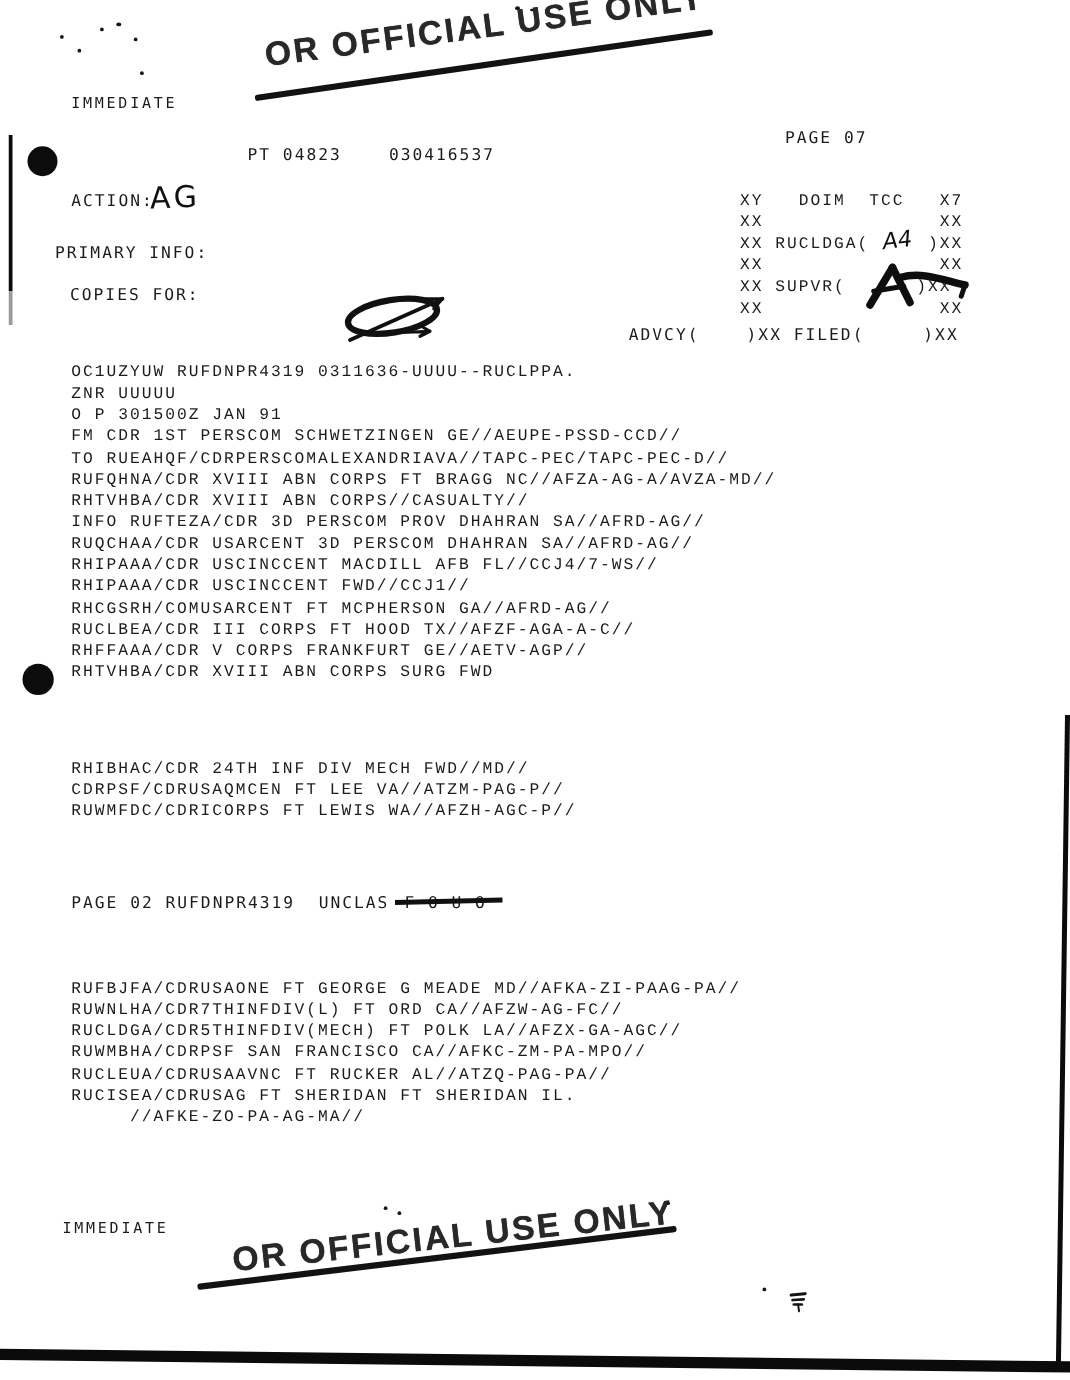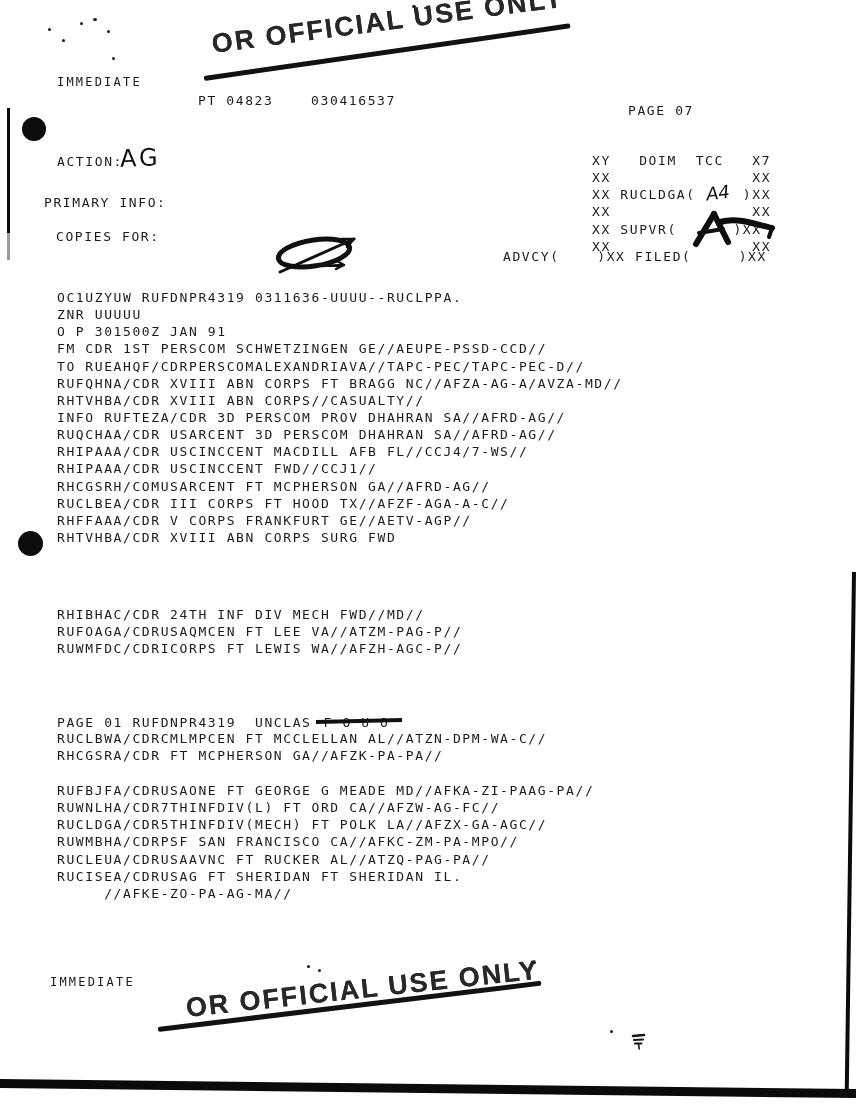--- a/index.html
+++ b/index.html
@@ -2,21 +2,21 @@
 <html><head>
 <meta charset="utf-8">
 <style>
   html,body{margin:0;padding:0;background:#e8e8e8;}
   .page{
     position:relative;width:856px;height:1104px;background:#ffffff;
     overflow:hidden;font-family:"DejaVu Sans Mono",monospace;color:#1b1b1b;
     margin:0 auto;
   }
   .t{position:absolute;white-space:pre;font-size:13px;letter-spacing:1.6px;line-height:17.15px;}
-  .lines div{height:17.15px;}
+  .lines div{height:17.15px;font-family:Liberation Mono, monospace;}
   .small{font-size:12px;}
   
   .stamp{
     position:absolute;font-family:"Liberation Sans","DejaVu Sans",sans-serif;
     font-weight:bold;font-size:27px;letter-spacing:2px;color:#181818;
     white-space:pre;opacity:.93;text-shadow:0 0 .6px #181818;
   }
   .strike{position:absolute;background:#121212;height:5px;border-radius:2px;}
   
   .bar{position:absolute;background:#0b0b0b;}
@@ -42,33 +42,33 @@
   <div class="dot" style="left:62px;top:39px;width:3px;height:3px"></div>
   <div class="dot" style="left:112px;top:57px;width:3px;height:3px"></div>
   <div class="dot" style="left:412px;top:5px;width:4px;height:3px"></div>
   <div class="dot" style="left:424px;top:7px;width:3px;height:2px"></div>
 
   <div class="stamp" style="left:212px;top:29px;transform:rotate(-7.5deg);transform-origin:left center">OR OFFICIAL USE ONLY</div>
   <div class="strike" style="left:204px;top:76px;width:370px;transform:rotate(-8.2deg);transform-origin:left center"></div>
 
   <div class="t small" style="left:57px;top:74px;letter-spacing:2.2px">IMMEDIATE</div>
 
-  <div class="t" style="left:198px;top:92px">PT 04823    030416537</div>
+  <div class="t" style="left:198px;top:116px">PT 04823    030416537</div>
   <div class="t" style="left:628px;top:102px">PAGE 07</div>
 
   <div class="punch" style="left:22px;top:117px;width:24px;height:24px"></div>
   <div class="punch" style="left:18px;top:531px;width:25px;height:25px"></div>
   <div class="bar" style="left:7px;top:108px;width:3px;height:125px"></div>
   <div class="bar" style="left:7px;top:233px;width:3px;height:27px;background:#9a9a9a"></div>
 
   <div class="t" style="left:57px;top:153px">ACTION:</div>
   <div class="hand" style="left:120px;top:144px;font-size:24px;letter-spacing:3px;transform:rotate(-2deg)">AG</div>
   <div class="t" style="left:44px;top:194px">PRIMARY INFO:</div>
   <div class="t" style="left:56px;top:228px">COPIES FOR:</div>
-  <div class="t" style="left:503px;top:248px">ADVCY(    )XX FILED(     )XX</div>
+  <div class="t" style="left:503px;top:260px">ADVCY(    )XX FILED(     )XX</div>
 
   <svg style="left:272px;top:233px" width="92" height="44" viewBox="0 0 92 44">
     <g stroke="#101010" fill="none" stroke-linecap="round">
       <ellipse cx="42" cy="20" rx="36" ry="13" stroke-width="5" transform="rotate(-9 42 20)"></ellipse>
       <path d="M8,39 L82,6" stroke-width="3"></path>
       <path d="M82,6 L69,6 M82,6 L75,14" stroke-width="2.5"></path>
       <path d="M50,33 L72,32 M72,32 L65,28 M72,32 L64,36" stroke-width="2.5"></path>
     </g>
   </svg>
 
@@ -80,25 +80,24 @@
       <path d="M14,37 L32,7" stroke-width="6"></path>
       <path d="M32,7 L46,35" stroke-width="6"></path>
       <path d="M17,26 L41,22" stroke-width="4"></path>
       <path d="M38,15 C56,10 72,17 90,21" stroke-width="6"></path>
       <path d="M90,21 L87,30" stroke-width="4"></path>
     </g>
   </svg>
 
   <div class="t lines" style="left:57px;top:289px"><div>OC1UZYUW RUFDNPR4319 0311636-UUUU--RUCLPPA.</div><div>ZNR UUUUU</div><div>O P 301500Z JAN 91</div><div>FM CDR 1ST PERSCOM SCHWETZINGEN GE//AEUPE-PSSD-CCD//</div><div>TO RUEAHQF/CDRPERSCOMALEXANDRIAVA//TAPC-PEC/TAPC-PEC-D//</div><div>RUFQHNA/CDR XVIII ABN CORPS FT BRAGG NC//AFZA-AG-A/AVZA-MD//</div><div>RHTVHBA/CDR XVIII ABN CORPS//CASUALTY//</div><div>INFO RUFTEZA/CDR 3D PERSCOM PROV DHAHRAN SA//AFRD-AG//</div><div>RUQCHAA/CDR USARCENT 3D PERSCOM DHAHRAN SA//AFRD-AG//</div><div>RHIPAAA/CDR USCINCCENT MACDILL AFB FL//CCJ4/7-WS//</div><div>RHIPAAA/CDR USCINCCENT FWD//CCJ1//</div><div>RHCGSRH/COMUSARCENT FT MCPHERSON GA//AFRD-AG//</div><div>RUCLBEA/CDR III CORPS FT HOOD TX//AFZF-AGA-A-C//</div><div>RHFFAAA/CDR V CORPS FRANKFURT GE//AETV-AGP//</div><div>RHTVHBA/CDR XVIII ABN CORPS SURG FWD</div></div>
 
-  <div class="t lines" style="left:57px;top:606px"><div>RHIBHAC/CDR 24TH INF DIV MECH FWD//MD//</div><div>RUFOAGA/CDRUSAQMCEN FT LEE VA//ATZM-PAG-P//</div><div>RUWMFDC/CDRICORPS FT LEWIS WA//AFZH-AGC-P//</div></div>
+  <div class="t lines" style="left:57px;top:606px"><div>RHIBHAC/CDR 24TH INF DIV MECH FWD//MD//</div><div>CDRPSF/CDRUSAQMCEN FT LEE VA//ATZM-PAG-P//</div><div>RUWMFDC/CDRICORPS FT LEWIS WA//AFZH-AGC-P//</div></div>
 
-  <div class="t" style="left:57px;top:714px"><span>PAGE 01 RUFDNPR4319  UNCLAS</span><span class="struckpart">F O U O</span></div>
+  <div class="t" style="left:57px;top:714px"><span>PAGE 02 RUFDNPR4319  UNCLAS</span><span class="struckpart">F O U O</span></div>
 
-  <div class="t lines" style="left:57px;top:730px"><div>RUCLBWA/CDRCMLMPCEN FT MCCLELLAN AL//ATZN-DPM-WA-C//</div><div>RHCGSRA/CDR FT MCPHERSON GA//AFZK-PA-PA//</div></div>
 
   <div class="t lines" style="left:57px;top:782px"><div>RUFBJFA/CDRUSAONE FT GEORGE G MEADE MD//AFKA-ZI-PAAG-PA//</div><div>RUWNLHA/CDR7THINFDIV(L) FT ORD CA//AFZW-AG-FC//</div><div>RUCLDGA/CDR5THINFDIV(MECH) FT POLK LA//AFZX-GA-AGC//</div><div>RUWMBHA/CDRPSF SAN FRANCISCO CA//AFKC-ZM-PA-MPO//</div><div>RUCLEUA/CDRUSAAVNC FT RUCKER AL//ATZQ-PAG-PA//</div><div>RUCISEA/CDRUSAG FT SHERIDAN FT SHERIDAN IL.</div><div>     //AFKE-ZO-PA-AG-MA//</div></div>
 
   <div class="t small" style="left:50px;top:974px;letter-spacing:2.2px">IMMEDIATE</div>
 
   <div class="dot" style="left:307px;top:965px;width:3px;height:3px"></div>
   <div class="dot" style="left:318px;top:969px;width:3px;height:3px"></div>
   <div class="dot" style="left:533px;top:961px;width:3px;height:3px"></div>
   <div class="dot" style="left:610px;top:1030px;width:3px;height:3px"></div>
 

